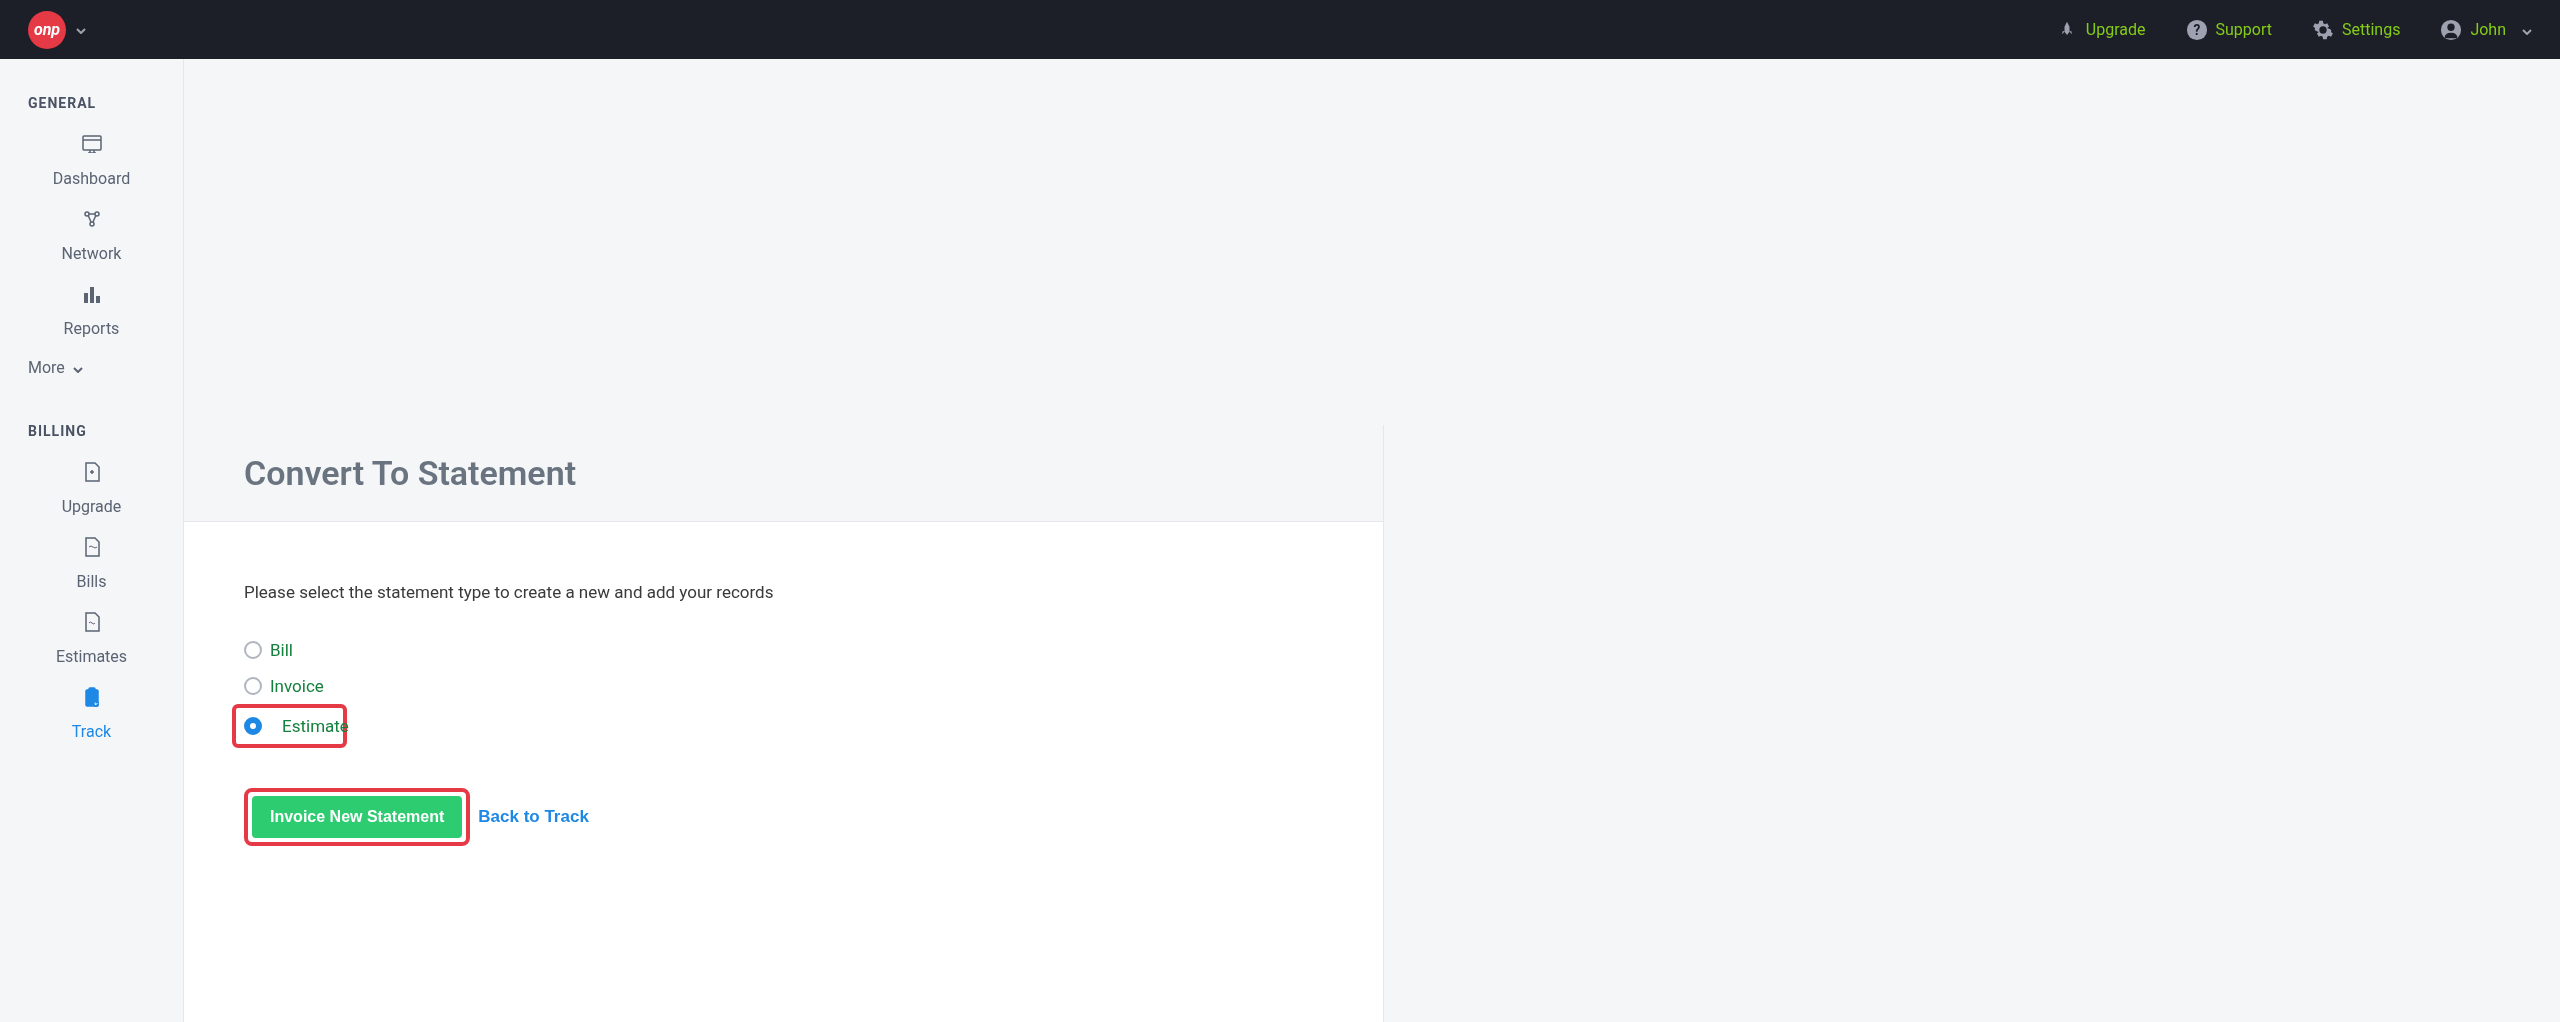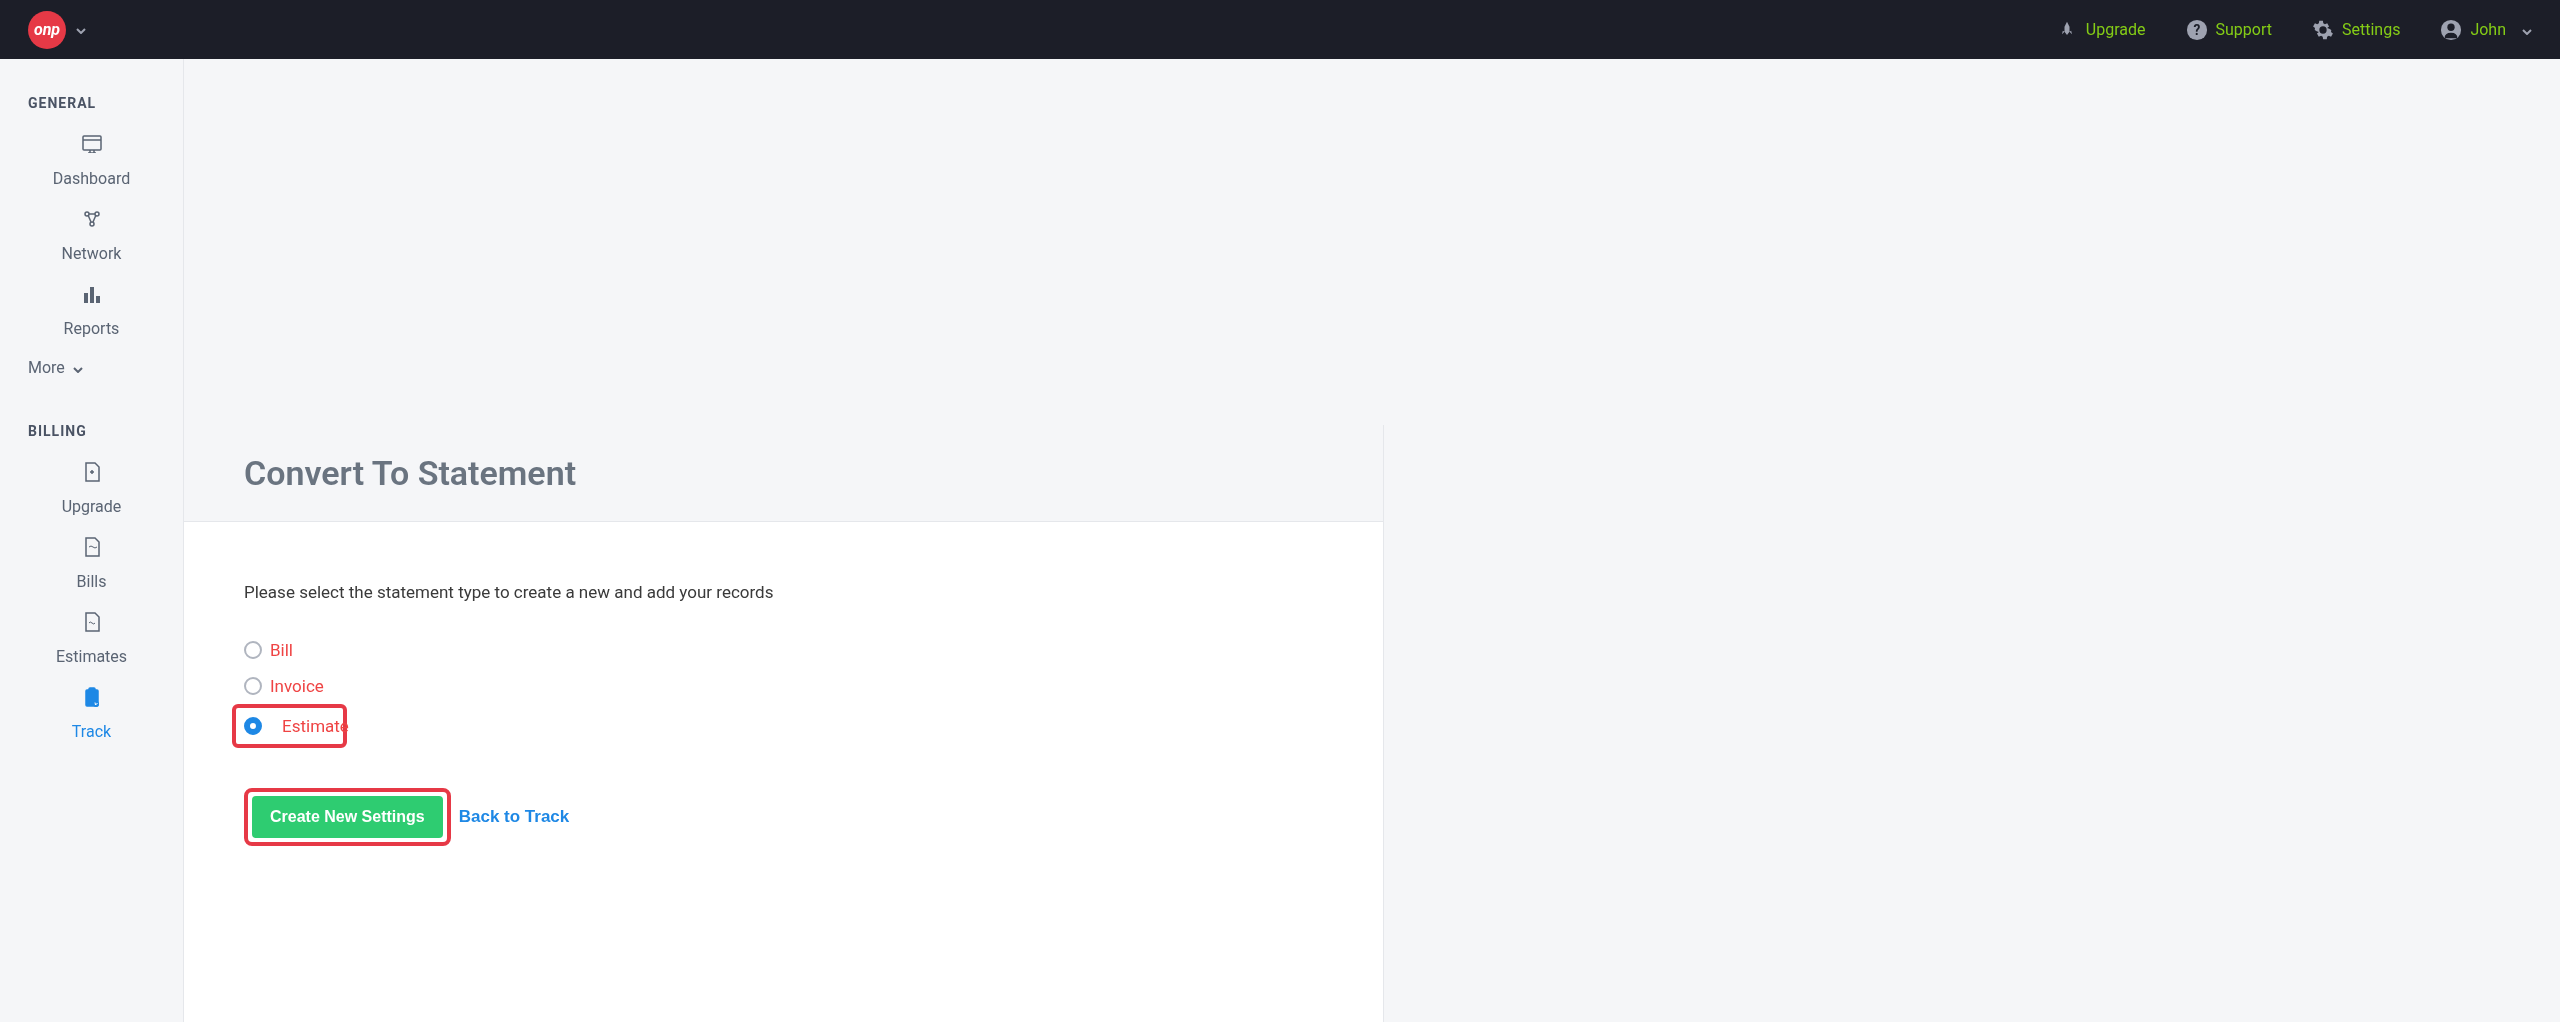--- a/index.html
+++ b/index.html
@@ -183,21 +183,21 @@
     .radio-group {
       margin-bottom: 40px;
     }
     
     .radio-item {
       display: flex;
       align-items: center;
       gap: 8px;
       padding: 8px 0;
       font-size: 17px;
-      color: #ef4444;
+      color: #15803d;
     }
     
     .radio-item.highlighted {
       border: 4px solid #e63946;
       border-radius: 6px;
       padding: 8px 8px;
       margin-left: -12px;
       margin-right: auto;
       display: inline-flex;
       width: 115px;
@@ -461,20 +461,20 @@
             <div class="radio-item highlighted">
               <span class="radio-circle checked"></span>
               <span>Estimate</span>
             </div>
           </div>
         </div>
 
 
         <div class="button-row">
           <div class="btn-highlighted">
-            <button class="btn-primary">Create New Settings</button>
+            <button class="btn-primary">Invoice New Statement</button>
           </div>
           <button class="btn-link">Back to Track</button>
         </div>
       </div>
     </div>
   </div>
 </div>
 
 </body></html>

